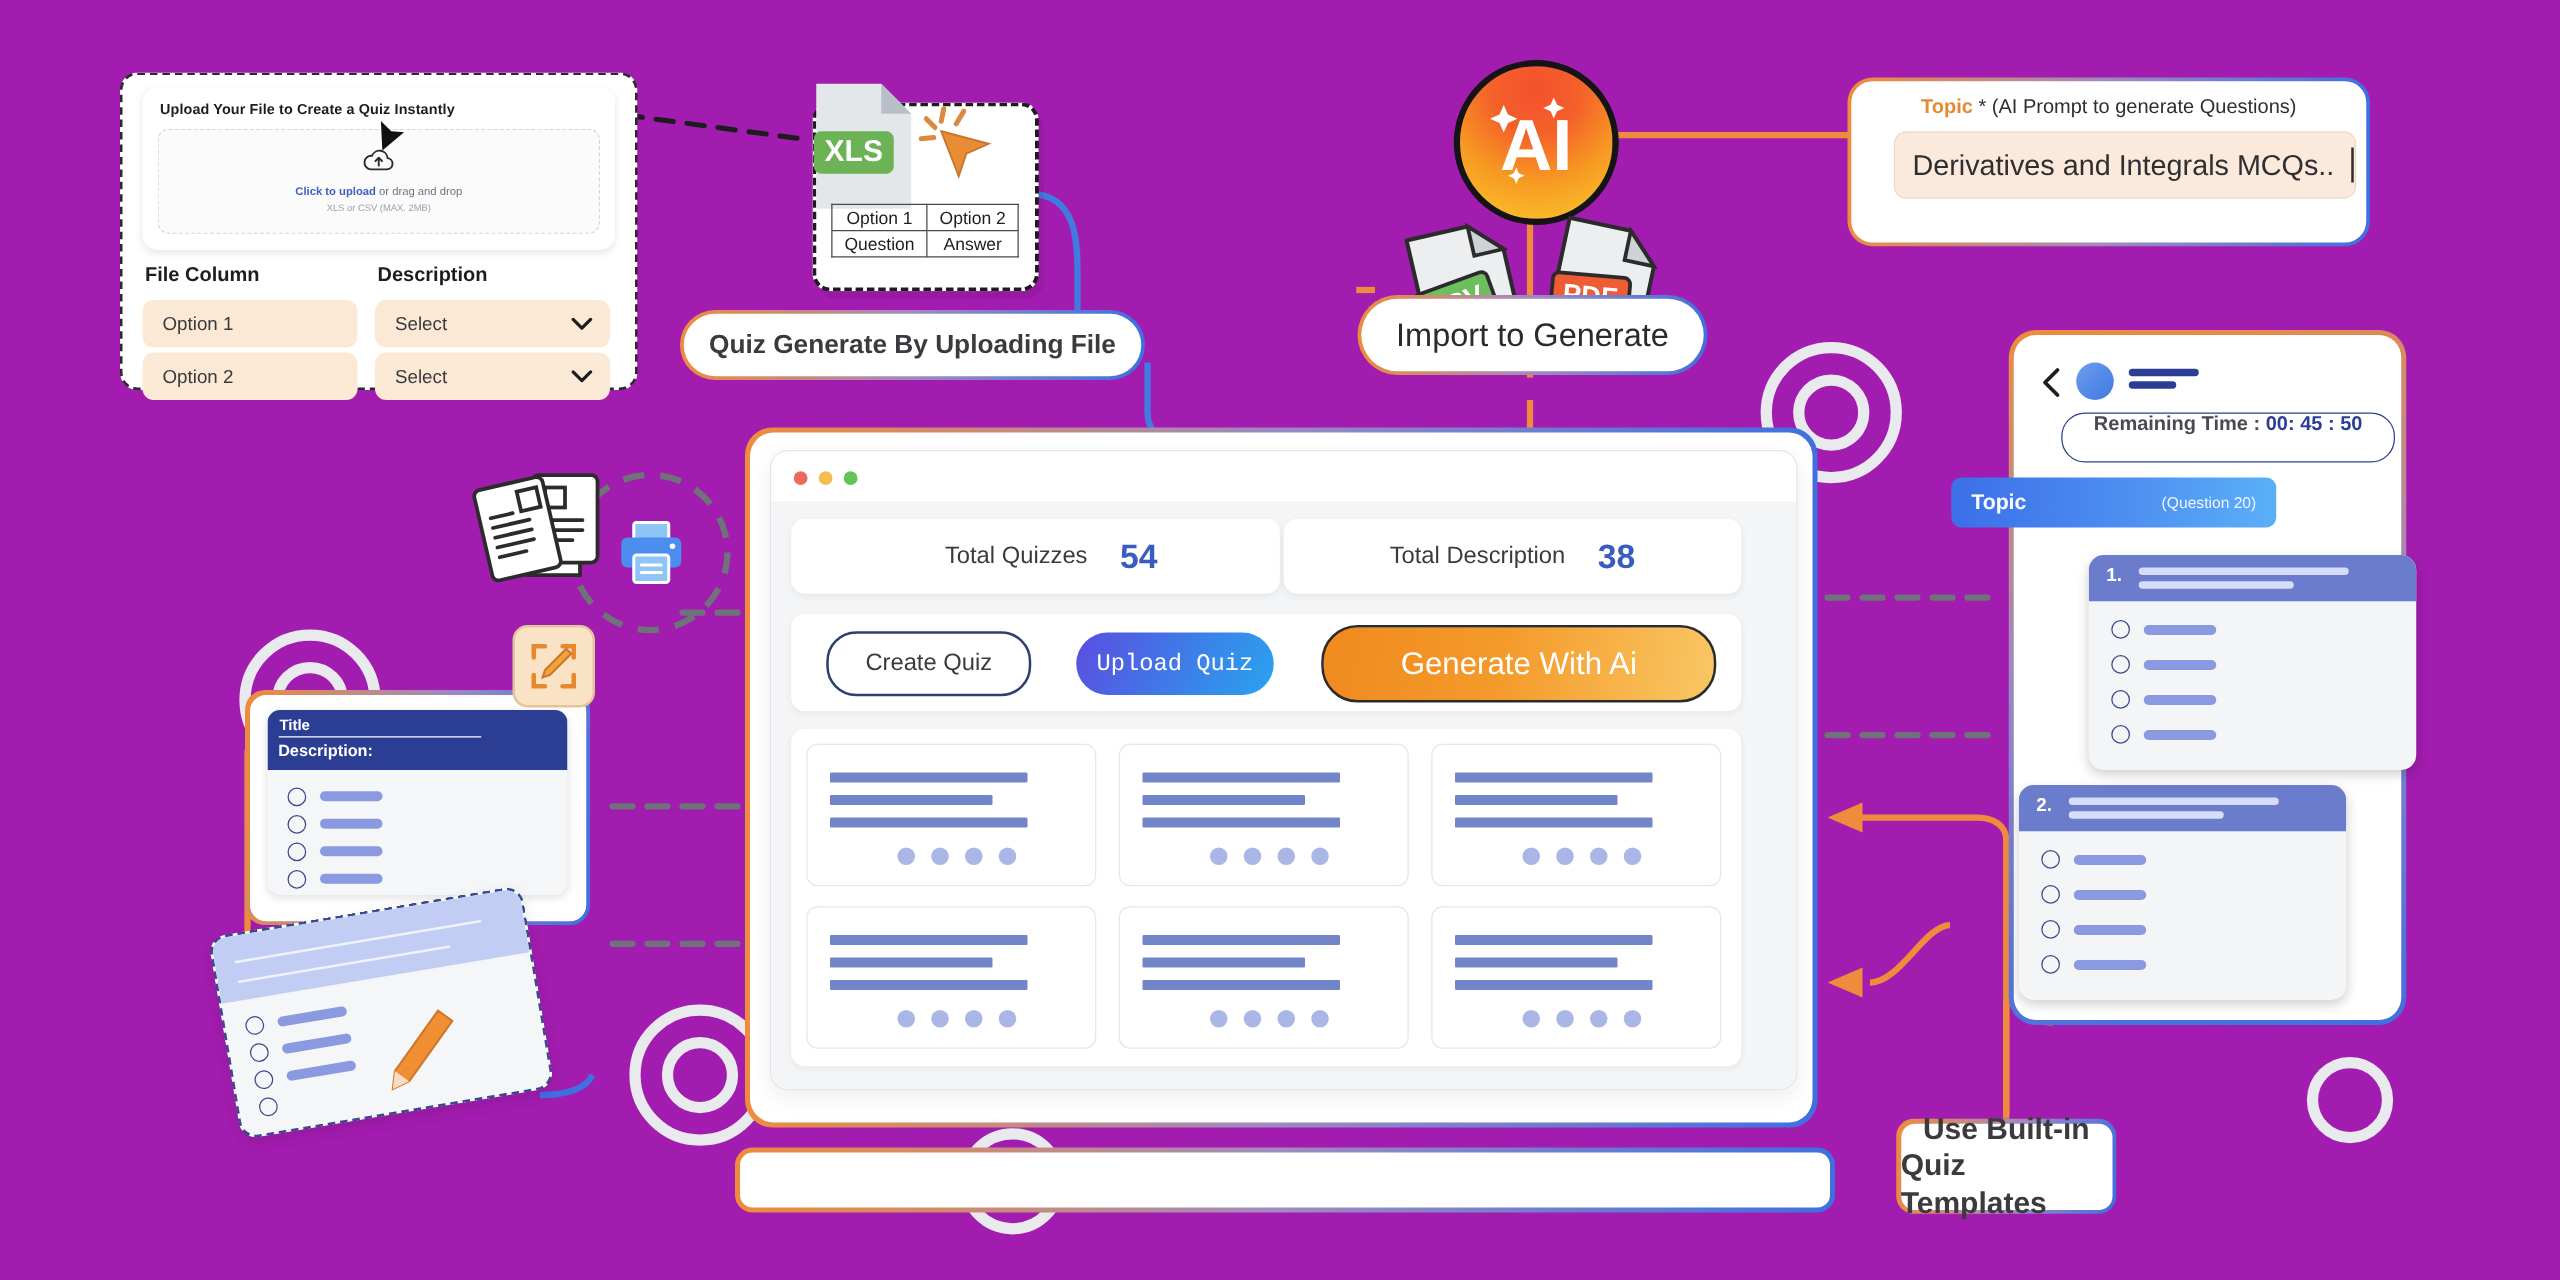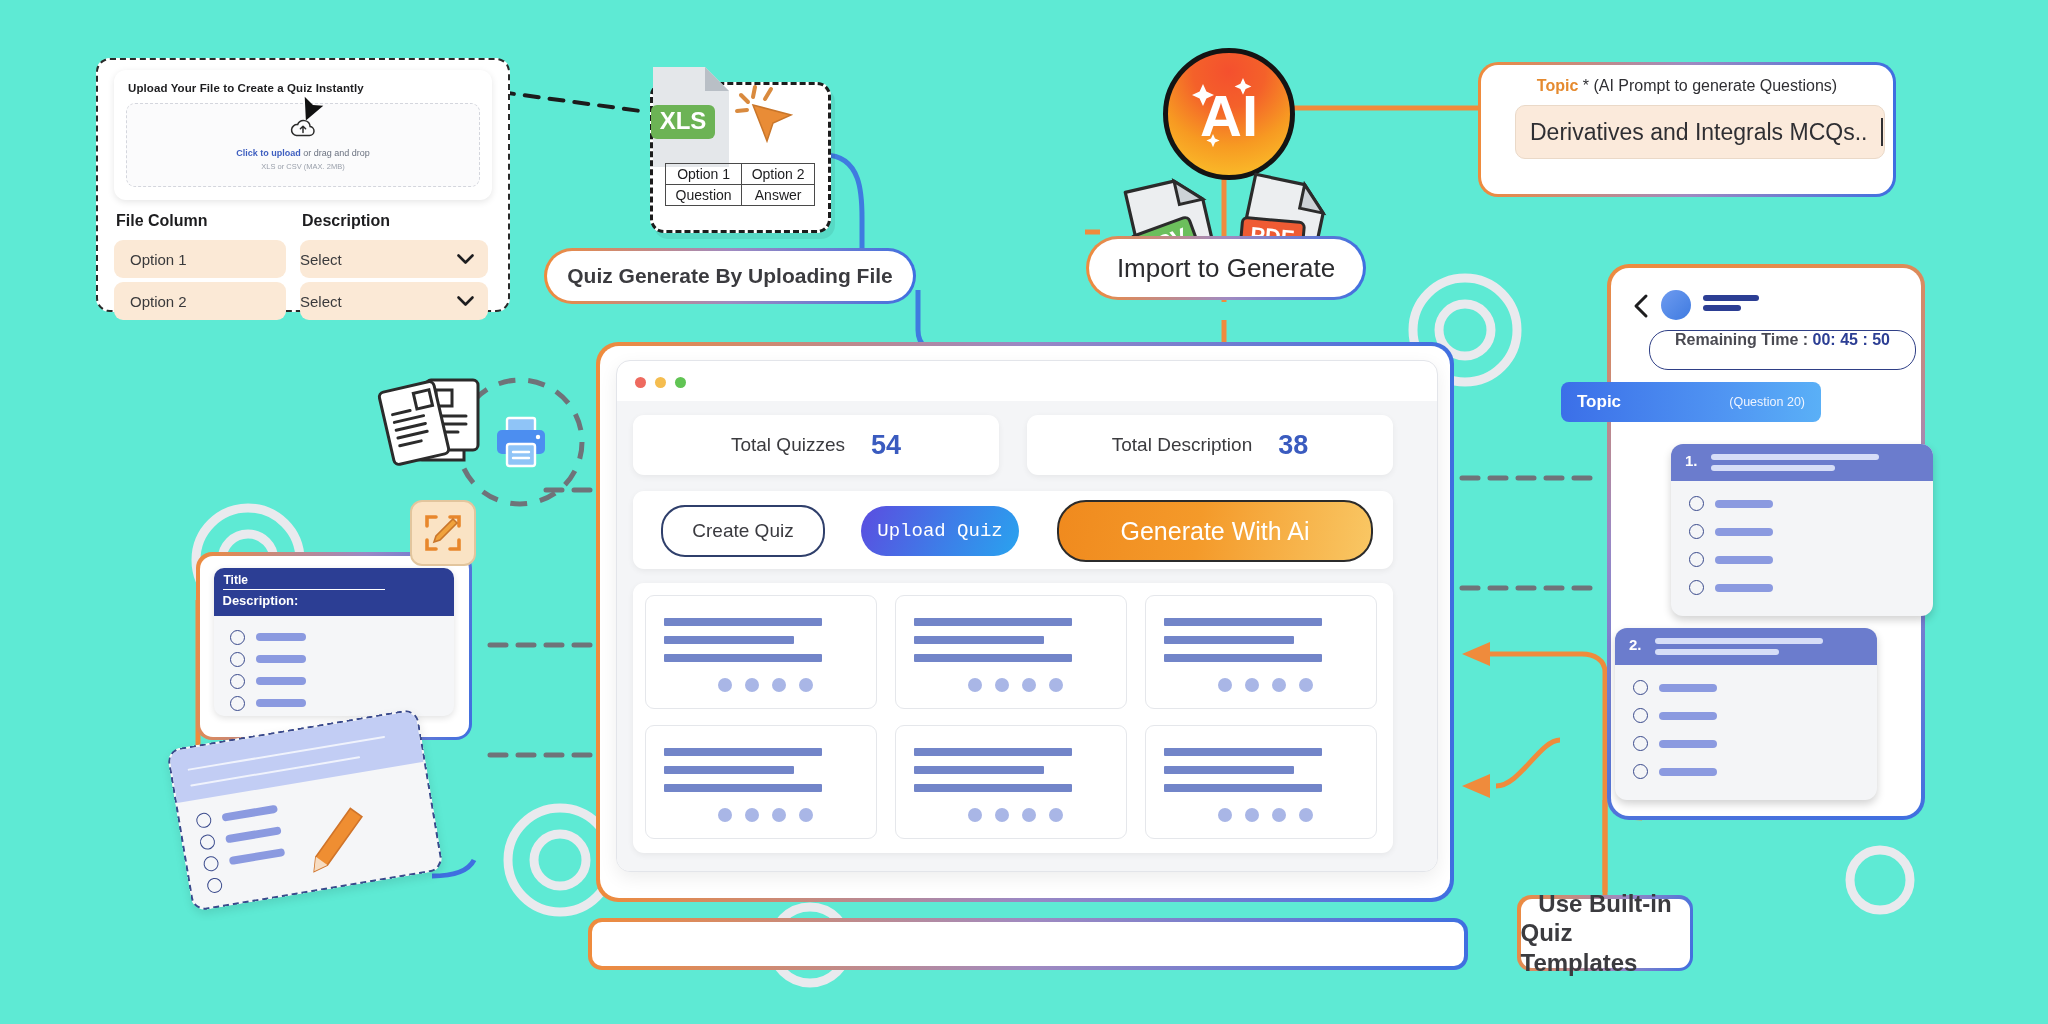--- a/index.html
+++ b/index.html
@@ -1,17 +1,17 @@
 <!DOCTYPE html>
 <html><head>
 <meta charset="utf-8">
 <style>
   html,body{margin:0;padding:0;background:#ffffff;}
   body{width:2048px;height:1024px;overflow:hidden;font-family:"Liberation Sans",sans-serif;position:relative;}
-  #stage{position:relative;width:2048px;height:1024px;background:#5eead4;}
+  #stage{position:relative;width:2048px;height:1024px;background:#a21caf;}
   .abs{position:absolute;}
 
   
   .gbox{position:absolute;border-radius:14px;background:linear-gradient(90deg,#ef8b3c 0%,#a08ac0 50%,#3f6fe0 100%);}
   .gbox>.inner{position:absolute;inset:3px;background:#fff;border-radius:11px;display:flex;align-items:center;justify-content:center;}
   .gbox.r30{border-radius:32px;}
   .gbox.r30>.inner{border-radius:29px;}
 
   
   #uploadCard{left:96px;top:58px;width:410px;height:250px;border:2.5px dashed #2a2a2a;border-radius:14px;background:#fff;}
@@ -19,21 +19,21 @@
   #uploadTitle{position:absolute;left:14px;top:12px;font-size:11.5px;font-weight:700;color:#1d1d1f;letter-spacing:.1px;}
   #dropzone{position:absolute;left:12px;top:33px;width:352px;height:82px;border:1px dashed #d4d6dd;border-radius:9px;background:#fbfbfc;}
   #cloudIcon{position:absolute;left:50%;top:14px;transform:translateX(-50%);}
   #dzLine1{position:absolute;left:0;right:0;top:44px;text-align:center;font-size:9px;color:#6b7280;}
   #dzLine1 b{color:#3f5fc0;}
   #dzLine2{position:absolute;left:0;right:0;top:58px;text-align:center;font-size:7.5px;color:#9aa0ab;}
   .colHead{position:absolute;font-size:16px;font-weight:700;color:#1d1d1f;}
   .fieldPill{position:absolute;height:38px;border-radius:9px;background:#fbe9d6;display:flex;align-items:center;}
   .fieldPill span{padding-left:16px;font-size:15px;color:#3a3a3c;font-weight:500;}
   .selPill{position:absolute;height:38px;border-radius:9px;background:#fbe9d6;display:flex;align-items:center;justify-content:space-between;}
-  .selPill span{font-size:15px;color:#3a3a3c;font-weight:500;}
+  .selPill span{padding-left:16px;font-size:15px;color:#3a3a3c;font-weight:500;}
   .chev{margin-right:14px;}
 
   
   #xlsNode{left:650px;top:82px;width:175px;height:145px;border:3px dashed #1c1c1c;border-radius:14px;background:#fff;box-shadow:4px 6px 0 rgba(0,0,0,.07);}
   #xlsFile{position:absolute;left:-8px;top:-22px;}
   #xlsTable{position:absolute;left:12px;top:78px;width:150px;border-collapse:collapse;}
   #xlsTable td{border:1.3px solid #4a4a4a;font-size:14px;color:#1d1d1f;padding:2px 5px;text-align:center;font-family:"Liberation Sans",sans-serif;white-space:nowrap;}
 
   
   .calloutTxt{font-size:21px;font-weight:700;color:#3b3b3f;white-space:nowrap;}
@@ -334,21 +334,21 @@
 
   <div id="dashWrap" class="abs">
     <div class="dinner">
       <div id="dashWin">
         <div id="dots">
           <span class="dot" style="background:#ee6a5f"></span>
           <span class="dot" style="background:#f5bd4f"></span>
           <span class="dot" style="background:#61c454"></span>
         </div>
         <div id="dashBody">
-          <div class="statCard" style="left:16px;top:14px;width:366px;">
+          <div class="statCard" style="left:16px;top:14px;width:366px;padding-left:25px;">
             <span class="statLabel">Total Quizzes</span>
             <span class="statValue">54</span>
           </div>
           <div class="statCard" style="left:410px;top:14px;width:366px;">
             <span class="statLabel">Total Description</span>
             <span class="statValue">38</span>
           </div>
 
           <div id="btnRow">
             <div id="createQuiz">Create Quiz</div>

